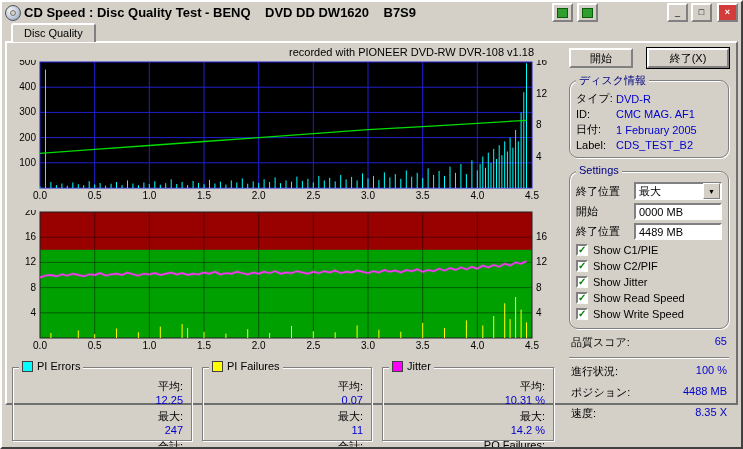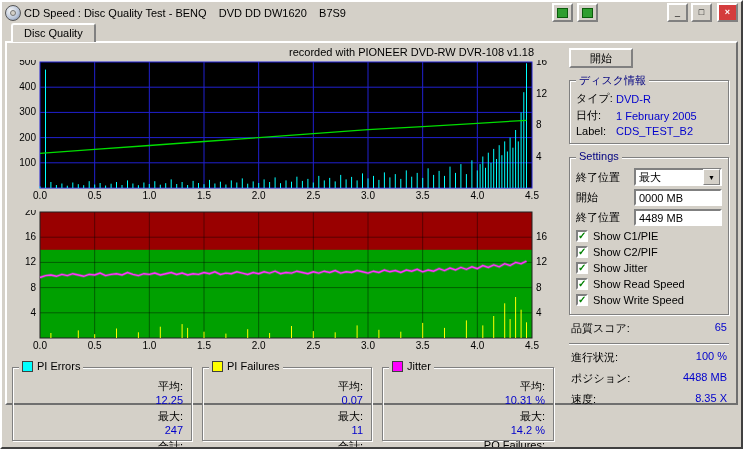--- a/index.html
+++ b/index.html
@@ -5,21 +5,21 @@
   html,body{margin:0;padding:0;background:#808080;font-family:"Liberation Sans",sans-serif;}
   .window{position:relative;width:743px;height:449px;background:#d4d0c8;box-sizing:border-box;
     border:2px solid;border-color:#ffffff #404040 #404040 #ffffff;outline:1px solid #808080;
     font-size:11px;color:#000;overflow:hidden;}
   
   .titlebar{height:19px;display:flex;align-items:center;padding:1px 3px 0 3px;gap:3px;}
   .app-icon{width:14px;height:14px;border-radius:50%;
     background:radial-gradient(circle at 5px 5px,#f8f8f8,#b8c4d8 60%,#6a7a9a);
     border:1px solid #555;position:relative;flex:0 0 auto;}
   .app-icon::after{content:"";position:absolute;left:4px;top:4px;width:4px;height:4px;border-radius:50%;background:#d4d0c8;border:1px solid #777;}
-  .title{flex:1;font-weight:normal;white-space:pre;overflow:hidden;font-size:11px;}
+  .title{flex:1;font-weight:bold;white-space:pre;overflow:hidden;font-size:13px;}
   .tb-btn{width:17px;height:15px;background:#d4d0c8;border:2px solid;border-color:#ffffff #808080 #808080 #ffffff;
     display:flex;align-items:center;justify-content:center;font-size:9px;line-height:1;cursor:default;flex:0 0 auto;}
   .tb-btn.green-ic{margin-right:1px;}
   .tb-btn .pic{width:9px;height:8px;background:#2f9e2f;border:1px solid #0b5c0b;}
   .tb-gap{width:62px;flex:0 0 auto;}
   .tb-btn.close{background:#d43c3c;color:#fff;font-weight:bold;margin-left:2px;}
   
   .tabstrip{height:19px;padding-left:9px;position:relative;z-index:2;}
   .tab{display:inline-block;padding:2px 11px 3px 11px;background:#d4d0c8;position:relative;top:1px;
     border:2px solid;border-color:#ffffff #808080 #d4d0c8 #ffffff;border-bottom:none;
@@ -40,21 +40,21 @@
   .statbox.w1{width:180px;}.statbox.w2{width:170px;}.statbox.w3{width:172px;}
   .srow{display:flex;justify-content:space-between;margin-top:3px;flex-direction:column;}
   .value{color:#0000cc;}
   
   .right-col{flex:1;display:flex;flex-direction:column;padding:2px 4px 0 2px;}
   .btn-row{display:flex;gap:14px;margin-bottom:12px;}
   .btn{height:20px;background:#d4d0c8;border:2px solid;border-color:#ffffff #808080 #808080 #ffffff;
     display:flex;align-items:center;justify-content:center;font-size:11px;cursor:default;}
   .btn.start{width:64px;}
   .btn.exit{width:82px;outline:1px solid #000;}
-  .gb-pad{padding:10px 6px 4px 6px;box-sizing:border-box;}
+  .gb-pad{padding:10px 6px 4px 6px;box-sizing:border-box;border-radius:9px;}
   .frow{display:flex;justify-content:space-between;align-items:center;margin-bottom:3px;}
   .frow .lbl{white-space:nowrap;}
   .disc-info .frow{margin-bottom:2px;justify-content:flex-start;}
   .disc-info .lbl{width:40px;flex:0 0 auto;}
   .field{width:88px;height:17px;box-sizing:border-box;background:#fff;border:2px solid;border-color:#808080 #ffffff #ffffff #808080;
     padding:1px 3px;font-size:11px;display:flex;align-items:center;}
   .combo{width:88px;height:18px;box-sizing:border-box;background:#ffffff;border:2px solid;border-color:#808080 #ffffff #ffffff #808080;
     display:flex;align-items:center;}
   .combo-value{flex:1;padding-left:3px;}
   .combo-btn{width:15px;height:14px;background:#d4d0c8;border:1px solid;border-color:#ffffff #808080 #808080 #ffffff;
@@ -355,27 +355,32 @@
             </div>
         </div>
 
       </div>
     </div>
 
     <div class="right-col">
 
       <div class="btn-row">
         <button class="btn start">開始</button>
+        <button class="btn exit">終了(X)</button>
       </div>
 
       <div class="groupbox gb-pad disc-info" style="margin-bottom:13px;">
         <span class="legend navy">ディスク情報</span>
         <div class="frow">
             <span class="lbl">タイプ:</span>
             <span class="value">DVD-R</span>
+          </div>
+        <div class="frow">
+            <span class="lbl">ID:</span>
+            <span class="value">CMC MAG. AF1</span>
           </div>
         <div class="frow">
             <span class="lbl">日付:</span>
             <span class="value">1 February 2005</span>
           </div>
         <div class="frow">
             <span class="lbl">Label:</span>
             <span class="value">CDS_TEST_B2</span>
           </div>
       </div>

